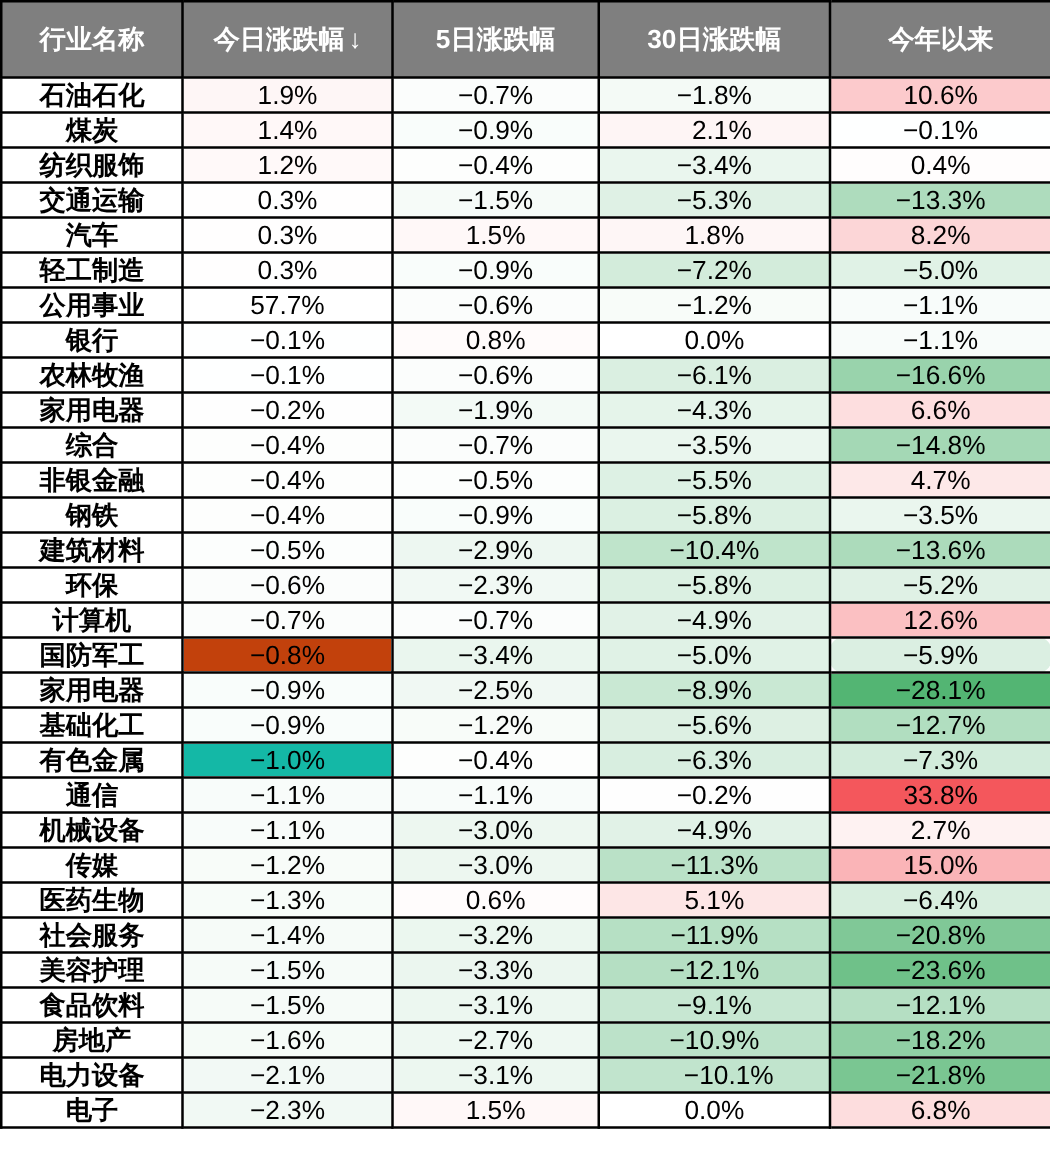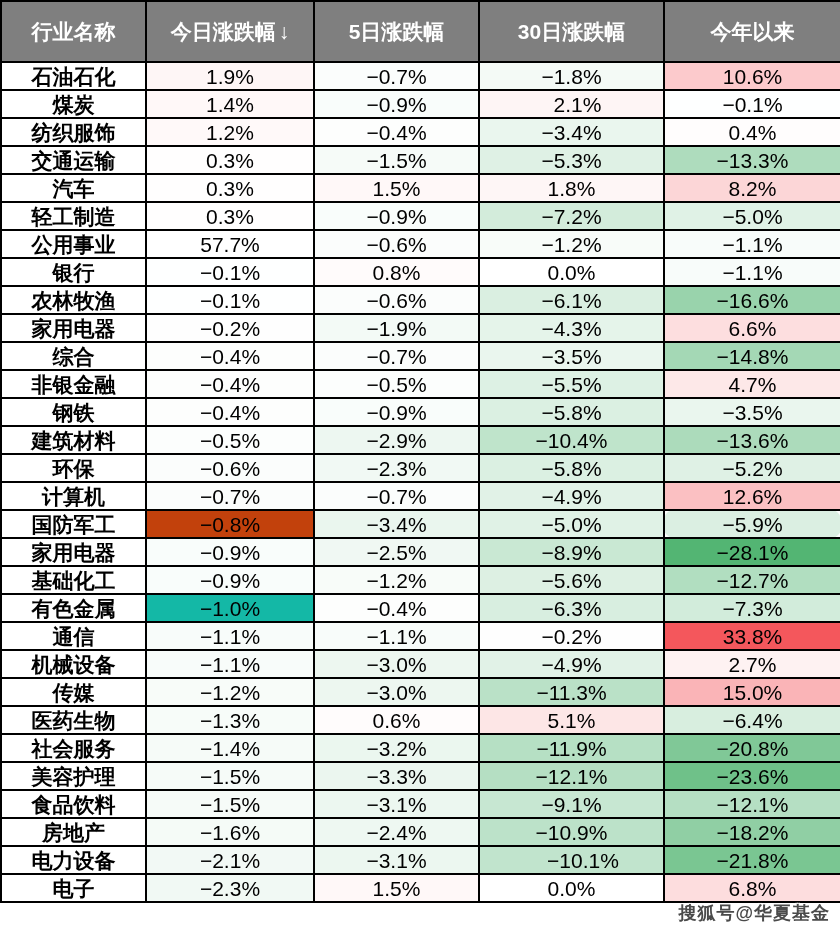--- a/index.html
+++ b/index.html
@@ -272,35 +272,34 @@
         <tr>
           <td class="name">食品饮料</td>
           <td class="value" style="background: rgb(246, 251, 248);">−1.5%</td>
           <td class="value" style="background: rgb(236, 247, 240);">−3.1%</td>
           <td class="value" style="background: rgb(199, 231, 210);">−9.1%</td>
           <td class="value" style="background: rgb(181, 223, 195);">−12.1%</td>
         </tr>
         <tr>
           <td class="name">房地产</td>
           <td class="value" style="background: rgb(245, 251, 247);">−1.6%</td>
-          <td class="value" style="background: rgb(238, 248, 242);">−2.4%</td>
+          <td class="value" style="background: rgb(238, 248, 242);">−2.7%</td>
           <td class="value" style="background: rgb(188, 226, 201);">−10.9%</td>
           <td class="value" style="background: rgb(144, 207, 164);">−18.2%</td>
         </tr>
         <tr>
           <td class="name">电力设备</td>
           <td class="value" style="background: rgb(242, 249, 245);">−2.1%</td>
           <td class="value" style="background: rgb(236, 247, 240);">−3.1%</td>
           <td class="value" style="background: rgb(193, 228, 205); padding-left: 23px;">−10.1%</td>
           <td class="value" style="background: rgb(122, 198, 146);">−21.8%</td>
         </tr>
         <tr>
           <td class="name">电子</td>
           <td class="value" style="background: rgb(241, 249, 244);">−2.3%</td>
           <td class="value" style="background: rgb(255, 248, 248);">1.5%</td>
           <td class="value" style="background: rgb(255, 255, 255);">0.0%</td>
           <td class="value" style="background: rgb(253, 221, 222);">6.8%</td>
         </tr>
       </tbody>
   </table>
 
-  <div class="watermark">搜狐号@华夏基金</div>
 </div>
 
 </body></html>

